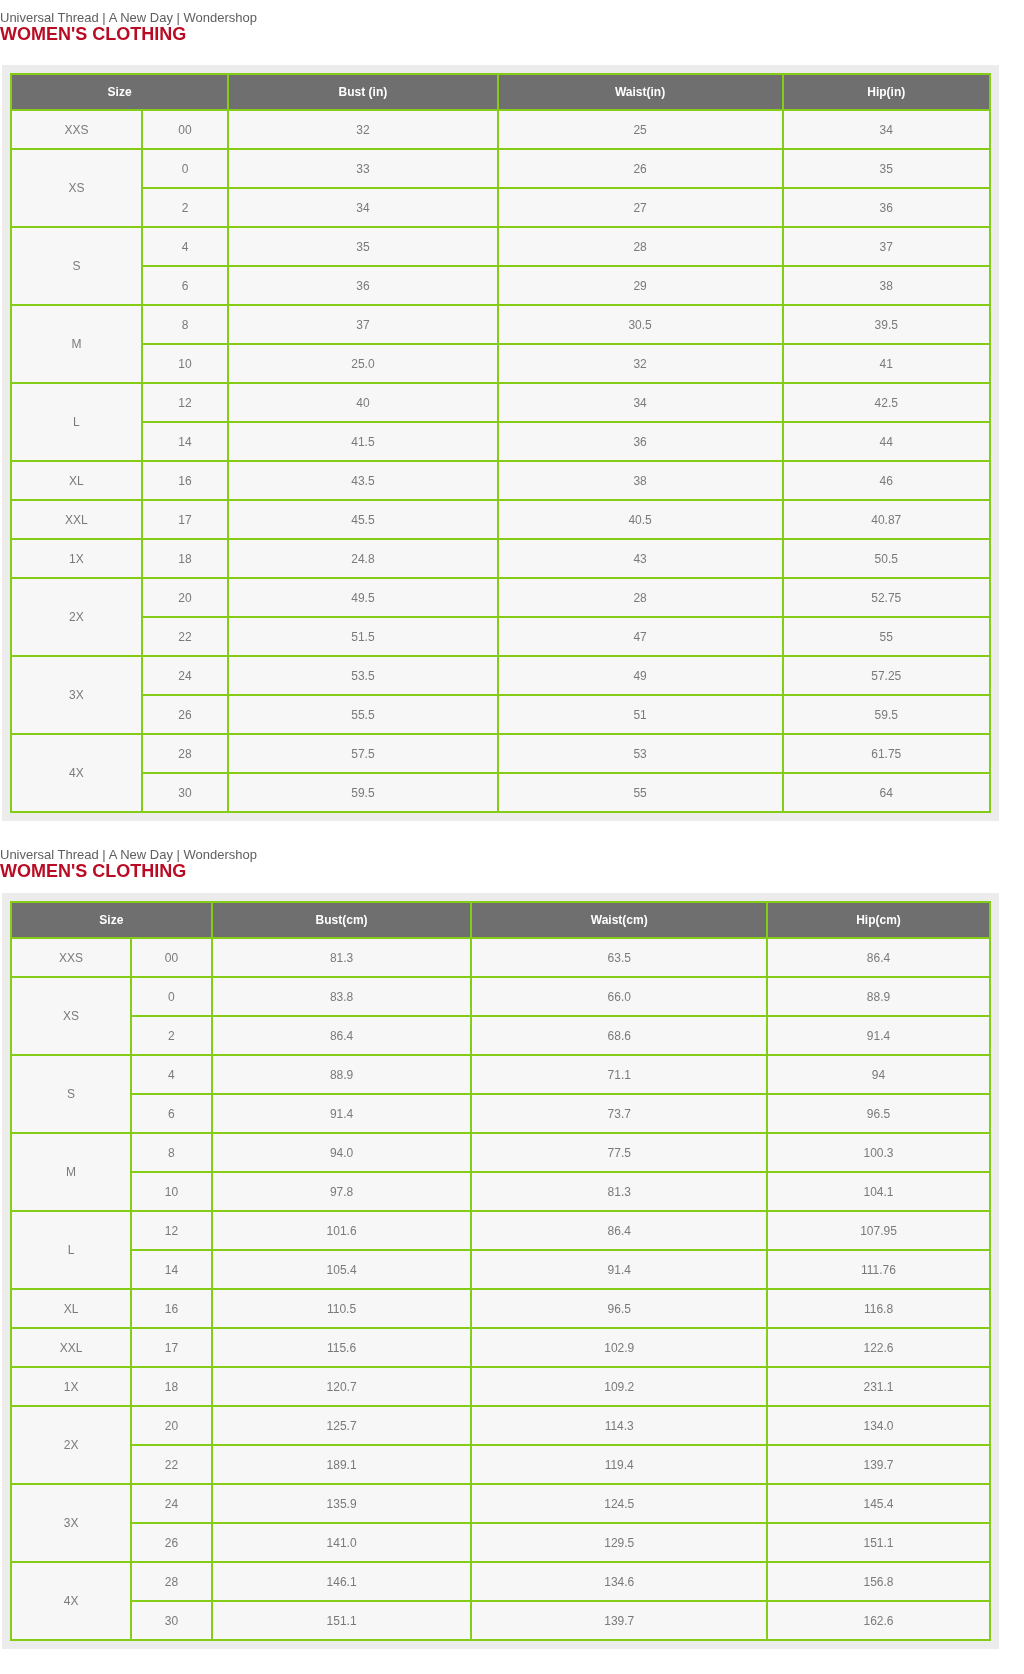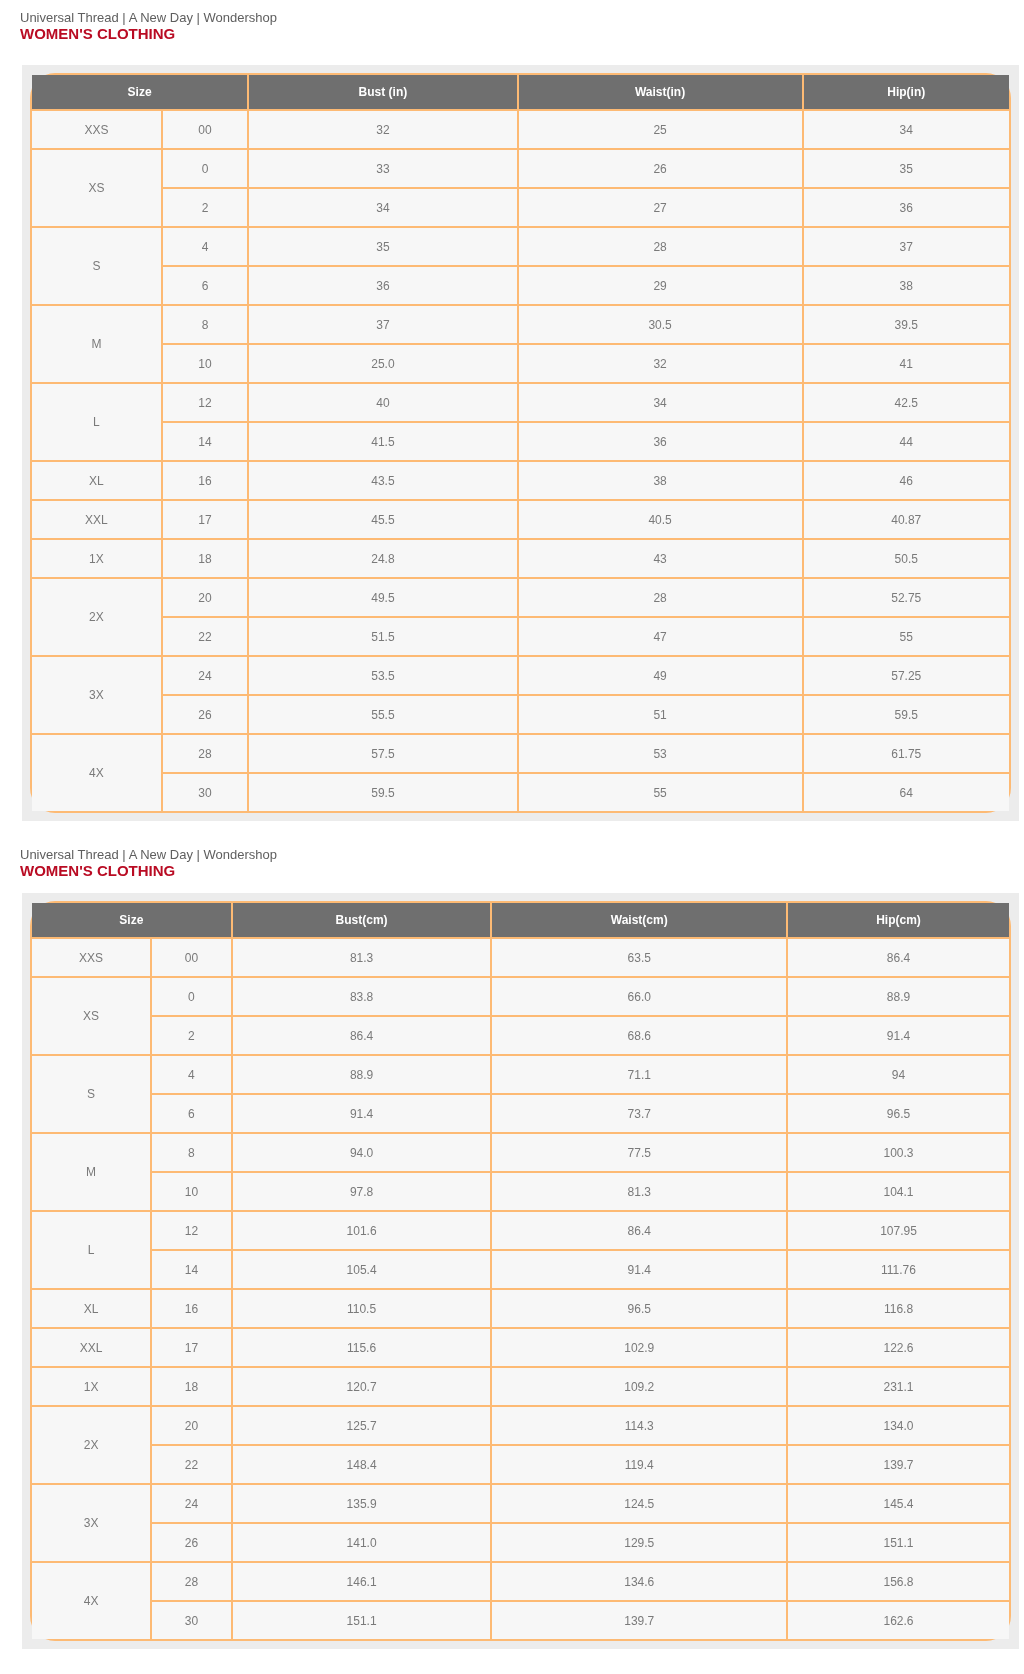--- a/index.html
+++ b/index.html
@@ -4,51 +4,50 @@
 <style>
   * { box-sizing: border-box; }
   html, body { margin: 0; padding: 0; }
   body {
     width: 1024px;
     height: 1674px;
     background: #ffffff;
     font-family: "Liberation Sans", sans-serif;
     -webkit-font-smoothing: antialiased;
   }
-  .page { padding: 10px 0 0 20px; }
+  .page { padding: 10px 0 0 0; }
 
   .brands {
     font-size: 13px;
     line-height: 16px;
     color: #5e5e5e;
   }
   .category {
-    font-size: 15px;
+    font-size: 18px;
     line-height: 16px;
     font-weight: bold;
     color: #b90b23;
   }
 
   .chart-panel {
     width: 997px;
     margin: 23px 0 0 2px;
     background: #ececec;
     padding: 8px;
   }
   .chart-panel.second { margin-top: 14px; }
 
   section.size-section.second { margin-top: 26px; }
 
   table.size-table {
     width: 100%;
     border-collapse: separate;
     border-spacing: 2px;
-    background: #fdba74;
+    background: #84cc16;
     table-layout: fixed;
-    border-radius: 25px;
   }
   table.size-table th {
     background: #6f6f6f;
     color: #ffffff;
     font-size: 12px;
     font-weight: bold;
     height: 34px;
     text-align: center;
     padding: 0 4px;
   }
@@ -328,21 +327,21 @@
             </tr>
             <tr>
               <td rowspan="2">2X</td>
               <td>20</td>
               <td>125.7</td>
               <td>114.3</td>
               <td>134.0</td>
             </tr>
             <tr>
               <td>22</td>
-              <td>148.4</td>
+              <td>189.1</td>
               <td>119.4</td>
               <td>139.7</td>
             </tr>
             <tr>
               <td rowspan="2">3X</td>
               <td>24</td>
               <td>135.9</td>
               <td>124.5</td>
               <td>145.4</td>
             </tr>

